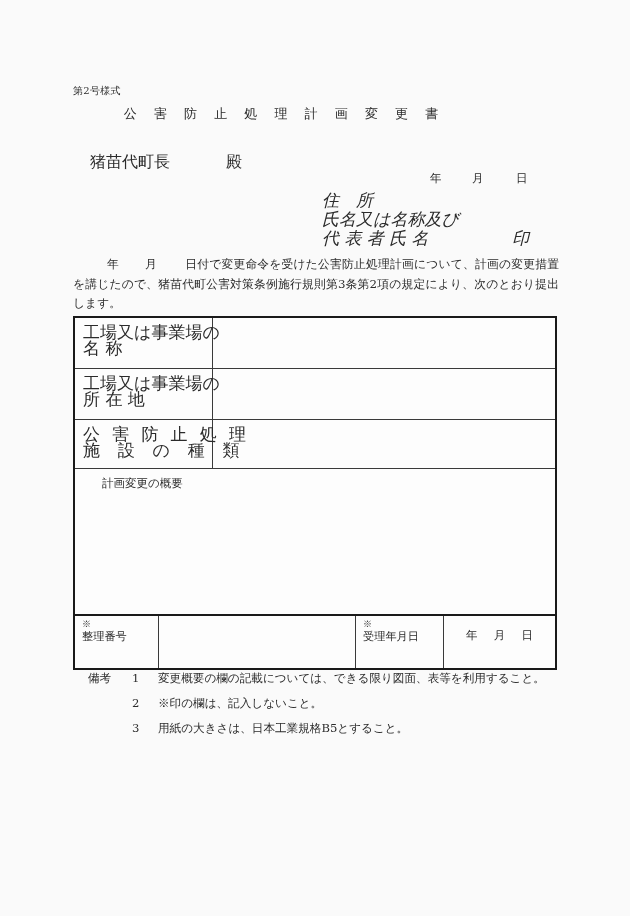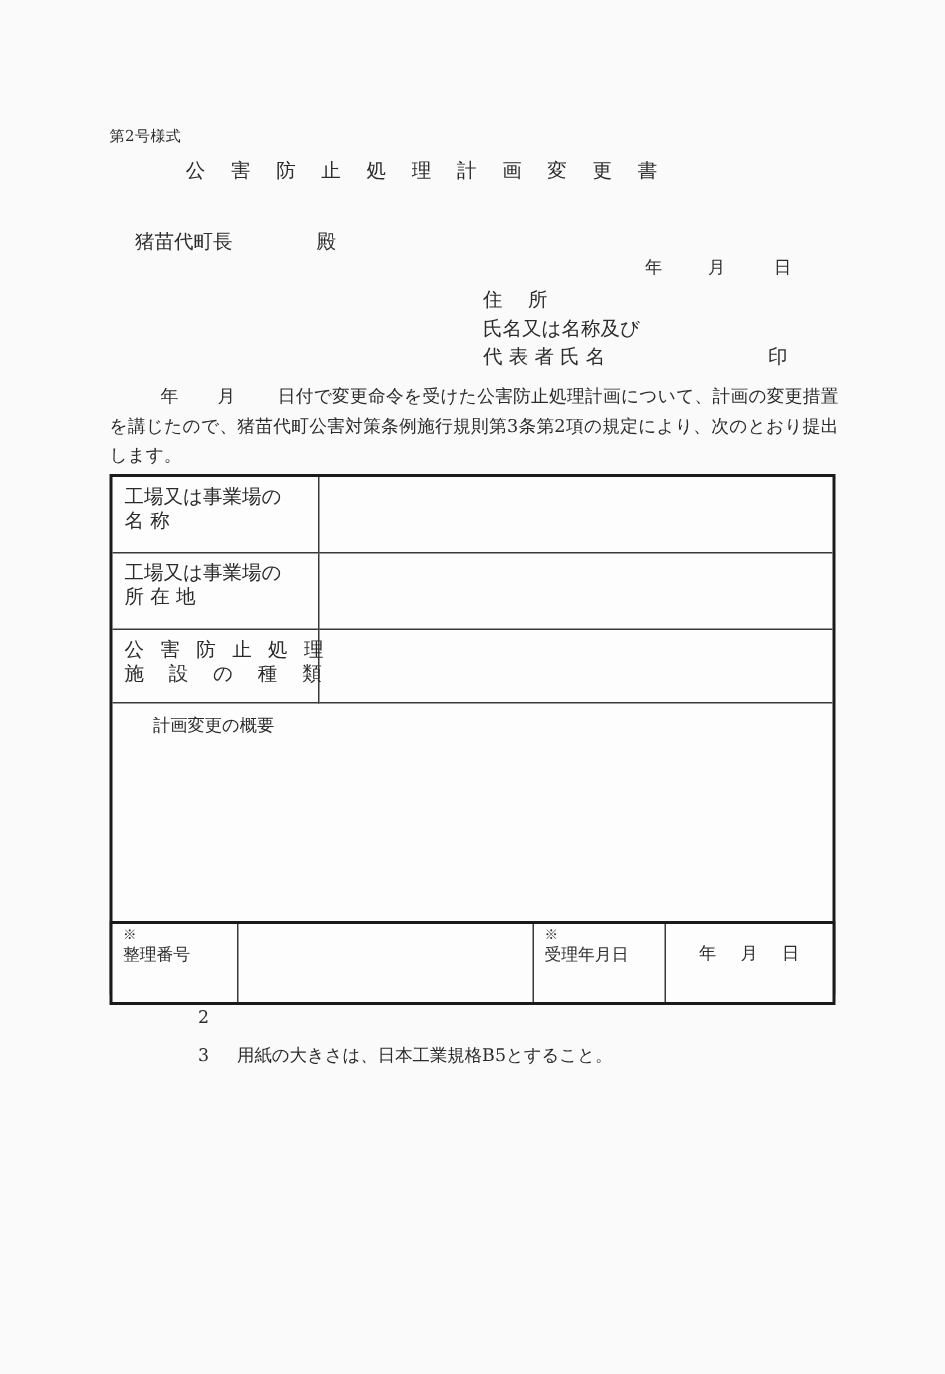--- a/index.html
+++ b/index.html
@@ -54,33 +54,34 @@
     margin-top: 40px;
   }
   .date-line-top span { display: inline-block; }
   .date-line-top .y { width: 42px; }
   .date-line-top .m { width: 44px; }
 
   .addressee {
     position: absolute;
     left: 90px;
     top: 152px;
-    font-size: 13px;
+    font-size: 16px;
     white-space: nowrap;
   }
   .addressee .hono { display: inline-block; margin-left: 56px; }
 
   
   .applicant {
     position: absolute;
     left: 322px;
     top: 191px;
-    font-size: 13px;
+    font-size: 17px;
     line-height: 19px;
     white-space: nowrap;
+    font-style: italic;
   }
   .applicant .row { position: relative; height: 19px; }
   .sp-wide { letter-spacing: 17px; }
   .seal {
     position: absolute;
     left: 190px;
     top: 0;
   }
 
   
@@ -118,21 +119,21 @@
     padding: 0;
     vertical-align: top;
   }
   .main-table tr:first-child td { border-top: none; }
   .main-table td:first-child { border-left: none; }
   .main-table td:last-child  { border-right: none; }
 
   .lbl-cell {
     width: 122px;
     padding: 6px 7px 6px 8px !important;
-    font-size: 13px;
+    font-size: 17px;
     line-height: 16px;
   }
   .lbl-cell .l1, .lbl-cell .l2 { white-space: nowrap; display: block; }
   .just2 {
     display: flex;
     justify-content: space-between;
   }
   .spread-1 { letter-spacing: 3.4px; }
   .spread-2 { letter-spacing: 6.2px; }
 
@@ -303,22 +304,28 @@
             <span>日</span>
           </span>
         </td>
       </tr>
     </tbody>
       </table>
   </div>
 
   <div class="remarks">
     <div class="rrow">
+      <span class="rlabel">備考</span>
+      <span class="rnum">1</span>
+      <span class="rtext">変更概要の欄の記載については、できる限り図面、表等を利用すること。</span>
+    </div>
+    <div class="rrow">
       <span class="rlabel"></span>
       <span class="rnum">2</span>
+      <span class="rtext">※印の欄は、記入しないこと。</span>
     </div>
     <div class="rrow">
       <span class="rlabel"></span>
       <span class="rnum">3</span>
       <span class="rtext">用紙の大きさは、日本工業規格B5とすること。</span>
     </div>
   </div>
 
 </div>
 

